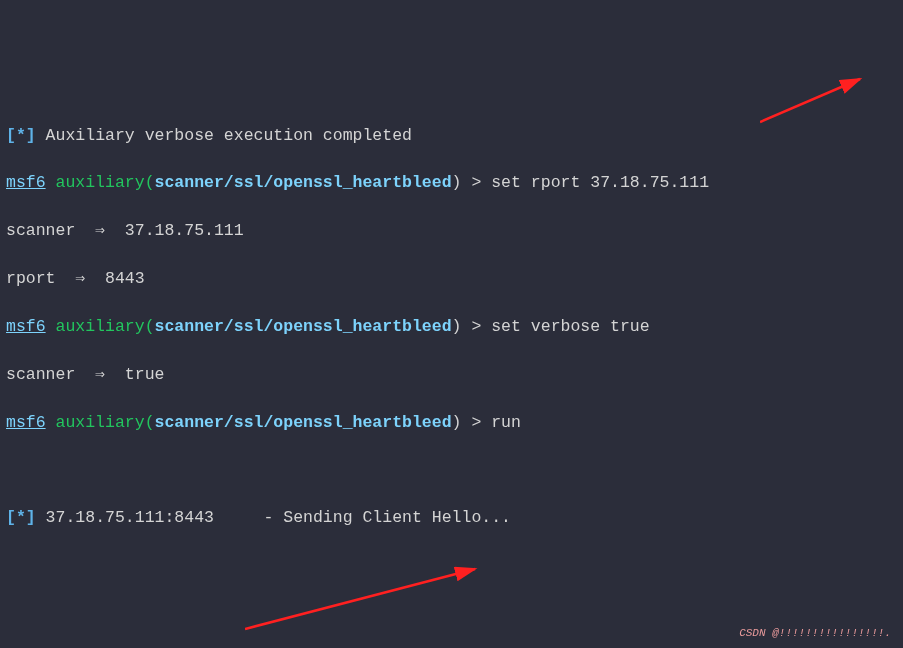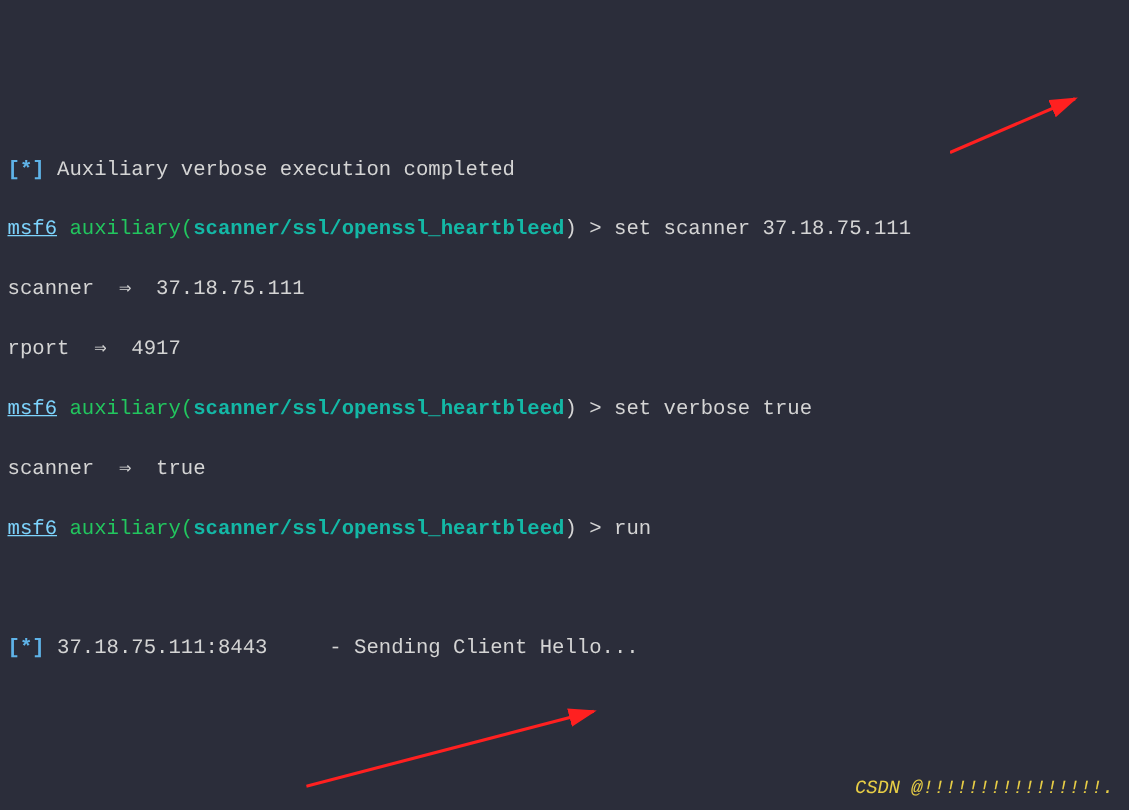--- a/index.html
+++ b/index.html
@@ -15,48 +15,48 @@
     overflow: hidden;
     position: relative;
     white-space: pre;
   }
   .line { display: block; }
   .bracket { color: #5fb3e8; font-weight: bold; }
   .star { color: #5fb3e8; font-weight: bold; }
   .msf { color: #7dd3fc; text-decoration: underline; }
   .aux { color: #22c55e; }
   .paren { color: #d4d4d4; }
-  .module { color: #14b8a6; font-weight: bold; }
+  .module { color: #7dd3fc; font-weight: bold; }
   .prompt-gt { color: #d4d4d4; }
   .cmd { color: #d4d4d4; }
   .watermark {
     position: absolute;
     bottom: 6px;
     right: 12px;
-    color: #fde047;
-    font-size: 15px;
+    color: #fca5a5;
+    font-size: 11px;
     font-style: italic;
     opacity: 0.9;
   }
   .red-arrow {
     position: absolute;
     pointer-events: none;
   }
   .red-arrow svg { display: block; }
 </style>
 </head>
 <body>
 
 
 
 <div>
 <span class="line"><span class="bracket"><span class="star">[*]</span></span><span> Auxiliary verbose execution completed</span></span>
-<span class="line"><span class="msf">msf6</span><span class="aux"> auxiliary(</span><span class="module">scanner/ssl/openssl_heartbleed</span><span class="paren">) </span><span class="prompt-gt">&gt; </span><span class="cmd">set scanner 37.18.75.111</span></span>
+<span class="line"><span class="msf">msf6</span><span class="aux"> auxiliary(</span><span class="module">scanner/ssl/openssl_heartbleed</span><span class="paren">) </span><span class="prompt-gt">&gt; </span><span class="cmd">set rport 37.18.75.111</span></span>
 <span class="line">scanner  ⇒  37.18.75.111</span>
-<span class="line">rport  ⇒  4917</span>
+<span class="line">rport  ⇒  8443</span>
 <span class="line"><span class="msf">msf6</span><span class="aux"> auxiliary(</span><span class="module">scanner/ssl/openssl_heartbleed</span><span class="paren">) </span><span class="prompt-gt">&gt; </span><span class="cmd">set verbose true</span></span>
 <span class="line">scanner  ⇒  true</span>
 <span class="line"><span class="msf">msf6</span><span class="aux"> auxiliary(</span><span class="module">scanner/ssl/openssl_heartbleed</span><span class="paren">) </span><span class="prompt-gt">&gt; </span><span class="cmd">run</span></span>
 <span class="line"> </span>
 <span class="line"><span class="bracket">[*]</span><span> 37.18.75.111:8443     - Sending Client Hello...</span></span>
 
 
 
 
 

